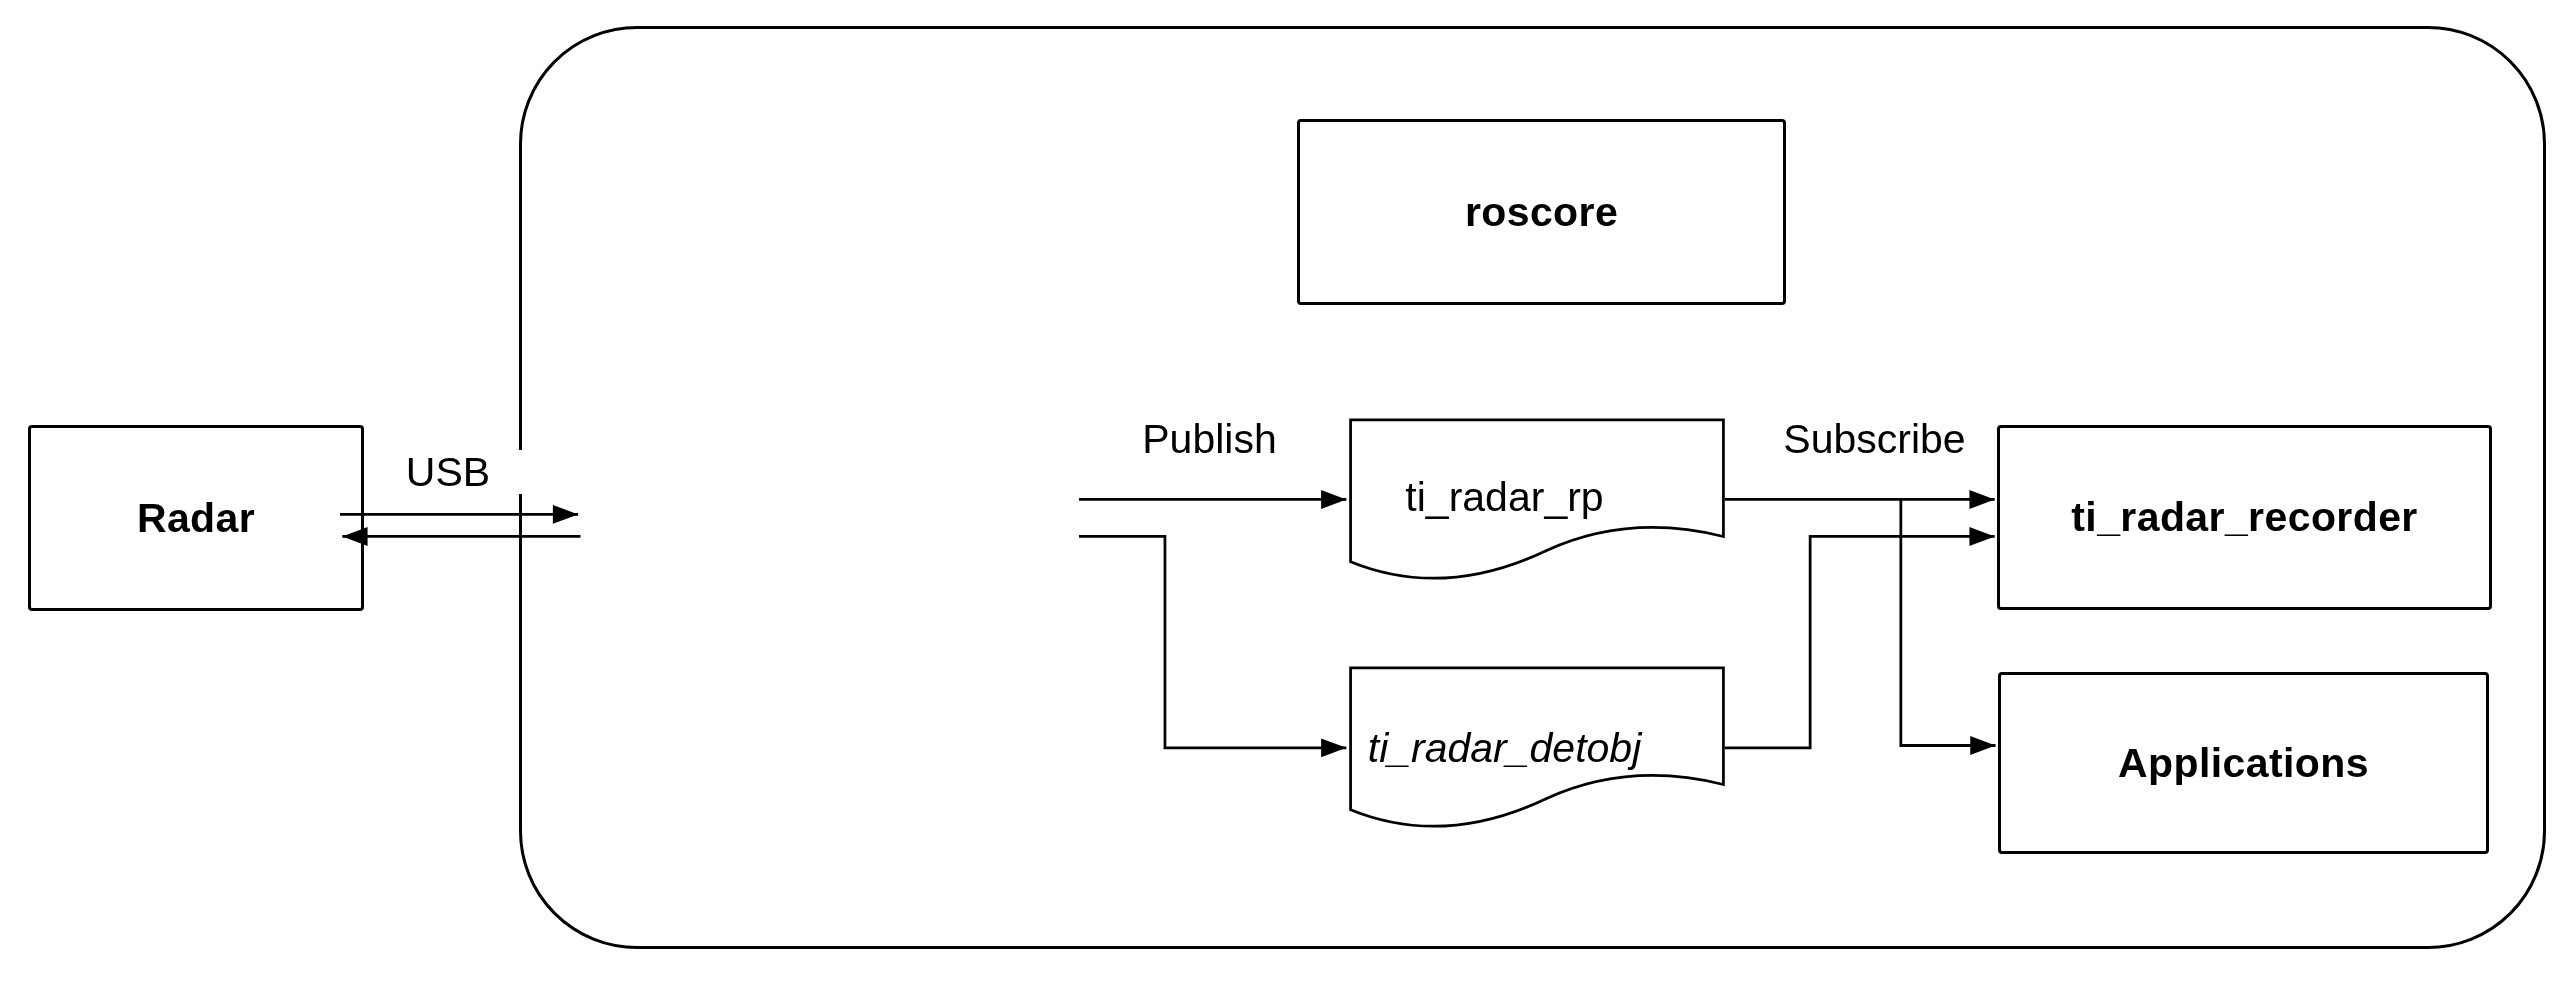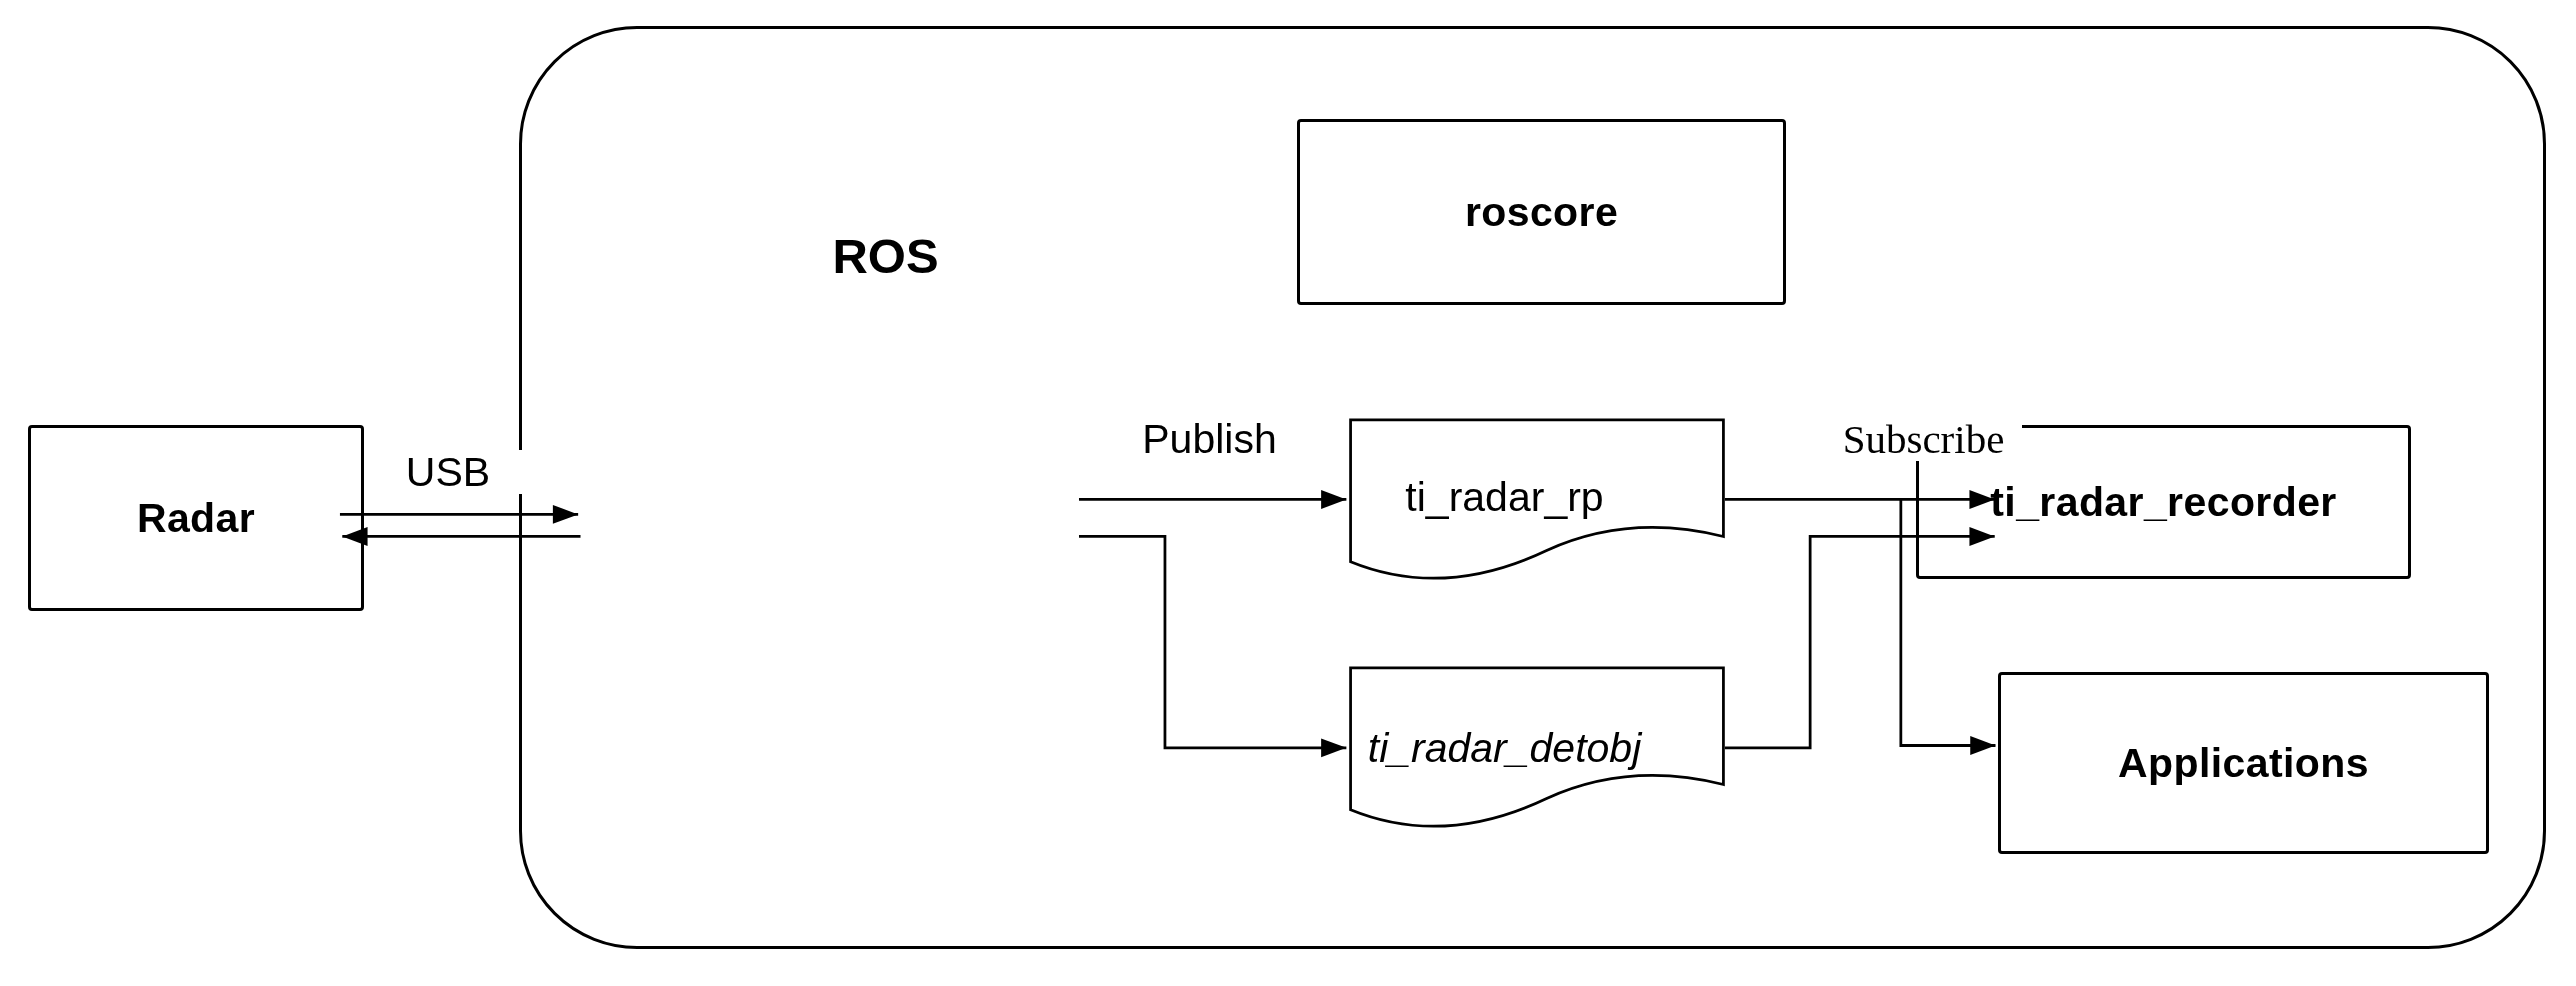--- a/index.html
+++ b/index.html
@@ -37,21 +37,21 @@
     align-items: center;
     justify-content: center;
     font-size: 41px;
     font-weight: bold;
     letter-spacing: 0.4px;
     z-index: 3;
   }
   #node-radar        { left: 28px;   top: 425px; width: 336px; height: 186px; }
   #node-listener     { left: 581px;  top: 424px; width: 498px; height: 185px; }
   #node-roscore      { left: 1297px; top: 119px; width: 489px; height: 186px; }
-  #node-recorder     { left: 1916px; top: 425px; width: 495px; height: 154px; }
+  #node-recorder     { left: 1997px; top: 425px; width: 495px; height: 185px; }
   #node-applications { left: 1998px; top: 672px; width: 491px; height: 182px; }
 
   .doc-shape {
     position: absolute;
     width: 376px;
     height: 170px;
     z-index: 3;
   }
   #doc-rp     { left: 1349px; top: 418px; }
   #doc-detobj { left: 1349px; top: 666px; }
@@ -85,21 +85,21 @@
     height: 44px;
     line-height: 44px;
     text-align: center;
     font-size: 41px;
     font-weight: normal;
     z-index: 4;
     background: #ffffff;
   }
   #label-usb       { left: 369px;  top: 450px; width: 158px; }
   #label-publish   { left: 1111px; top: 417px; width: 197px; }
-  #label-subscribe { left: 1825px; top: 417px; width: 197px; font-family: Liberation Serif, serif; }
+  #label-subscribe { left: 1776px; top: 417px; width: 197px; }
 
   #edges-svg {
     position: absolute;
     left: 0;
     top: 0;
     width: 2576px;
     height: 987px;
     z-index: 5;
     pointer-events: none;
   }
@@ -113,21 +113,20 @@
     stroke: #000000;
     stroke-width: 3.5px;
   }
 </style>
 </head>
 <body>
 
 <div id="canvas">
 
   <div class="ros-container"></div>
-  <div class="big-label">ROS</div>
 
   <div class="node" id="node-radar">
     <span>Radar</span>
   </div>
   <div class="node" id="node-roscore">
     <span>roscore</span>
   </div>
   <div class="node" id="node-recorder">
     <span>ti_radar_recorder</span>
   </div>

